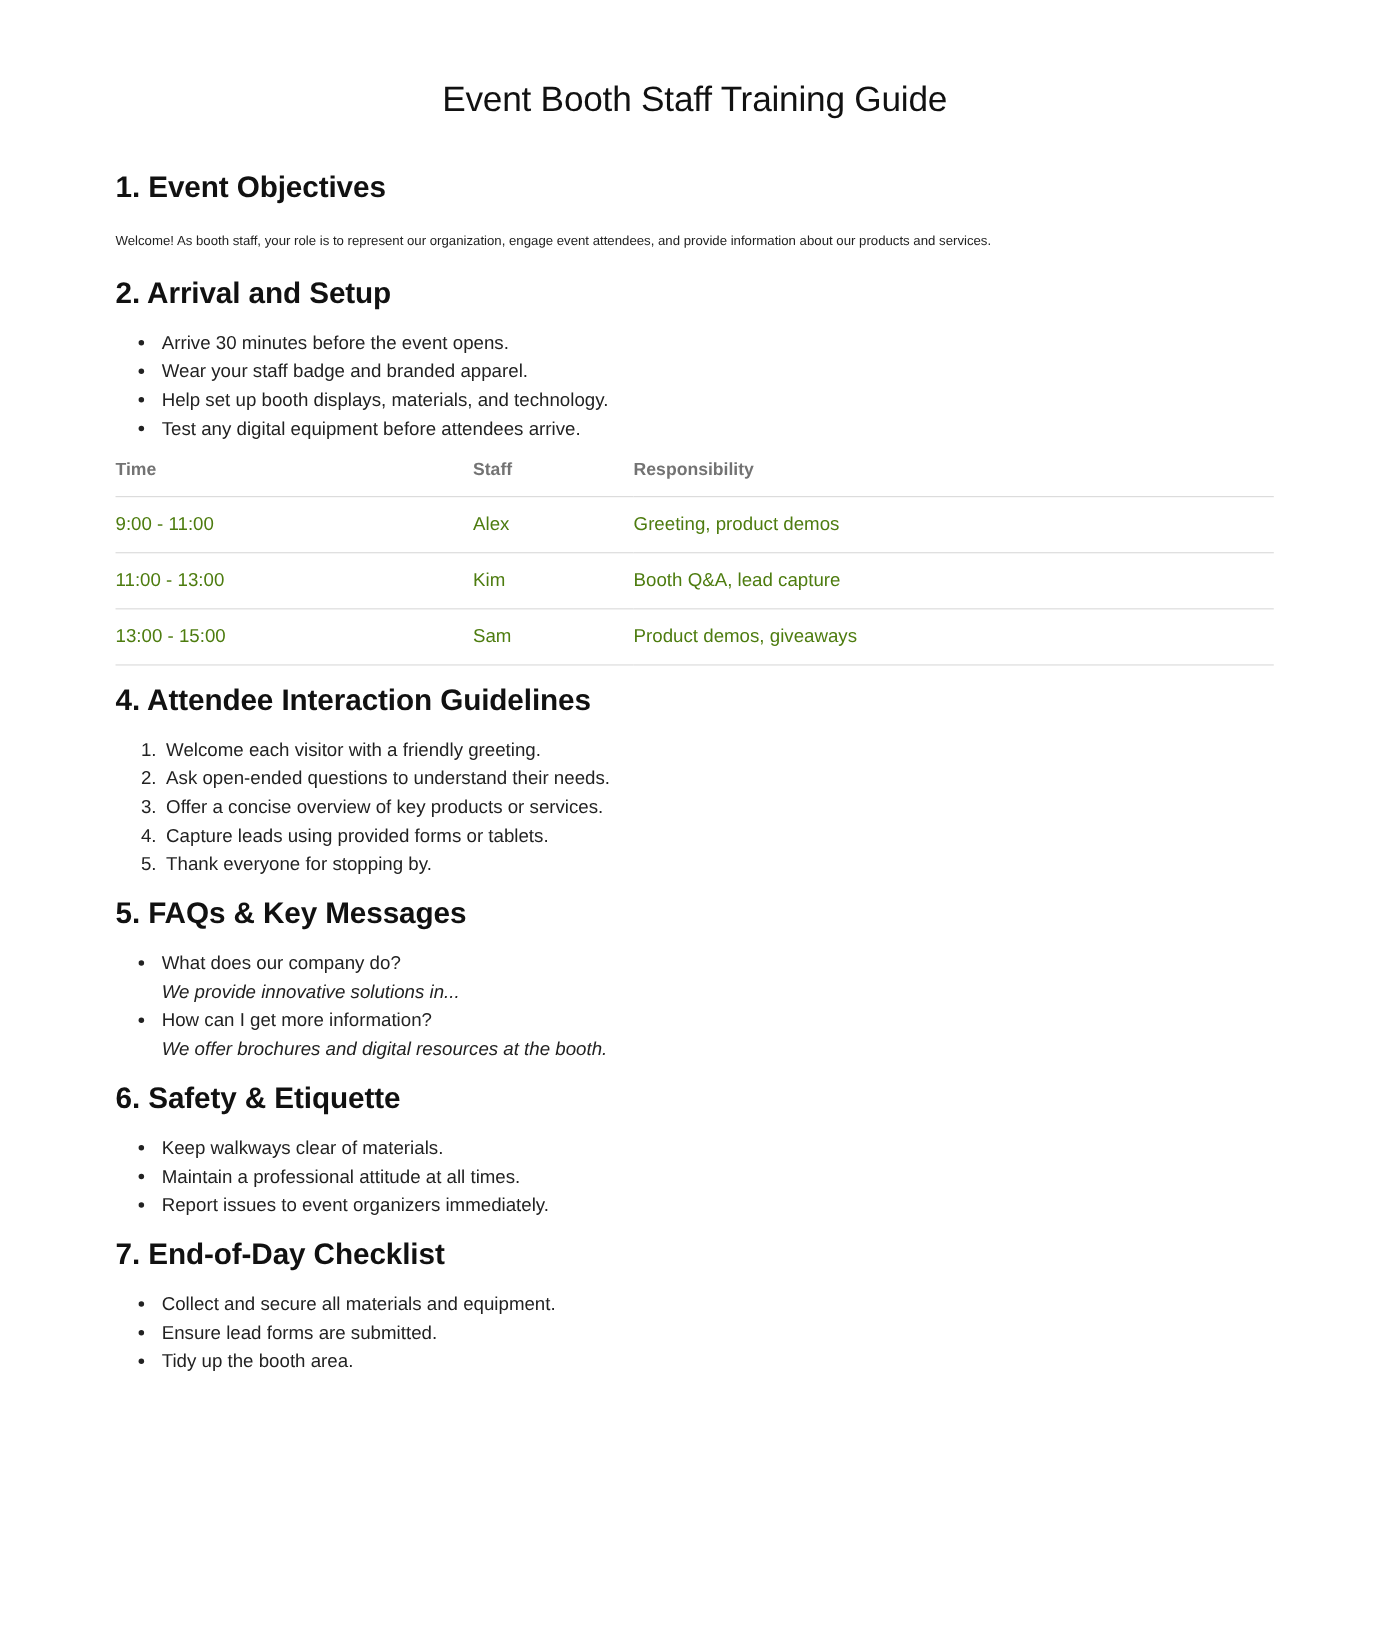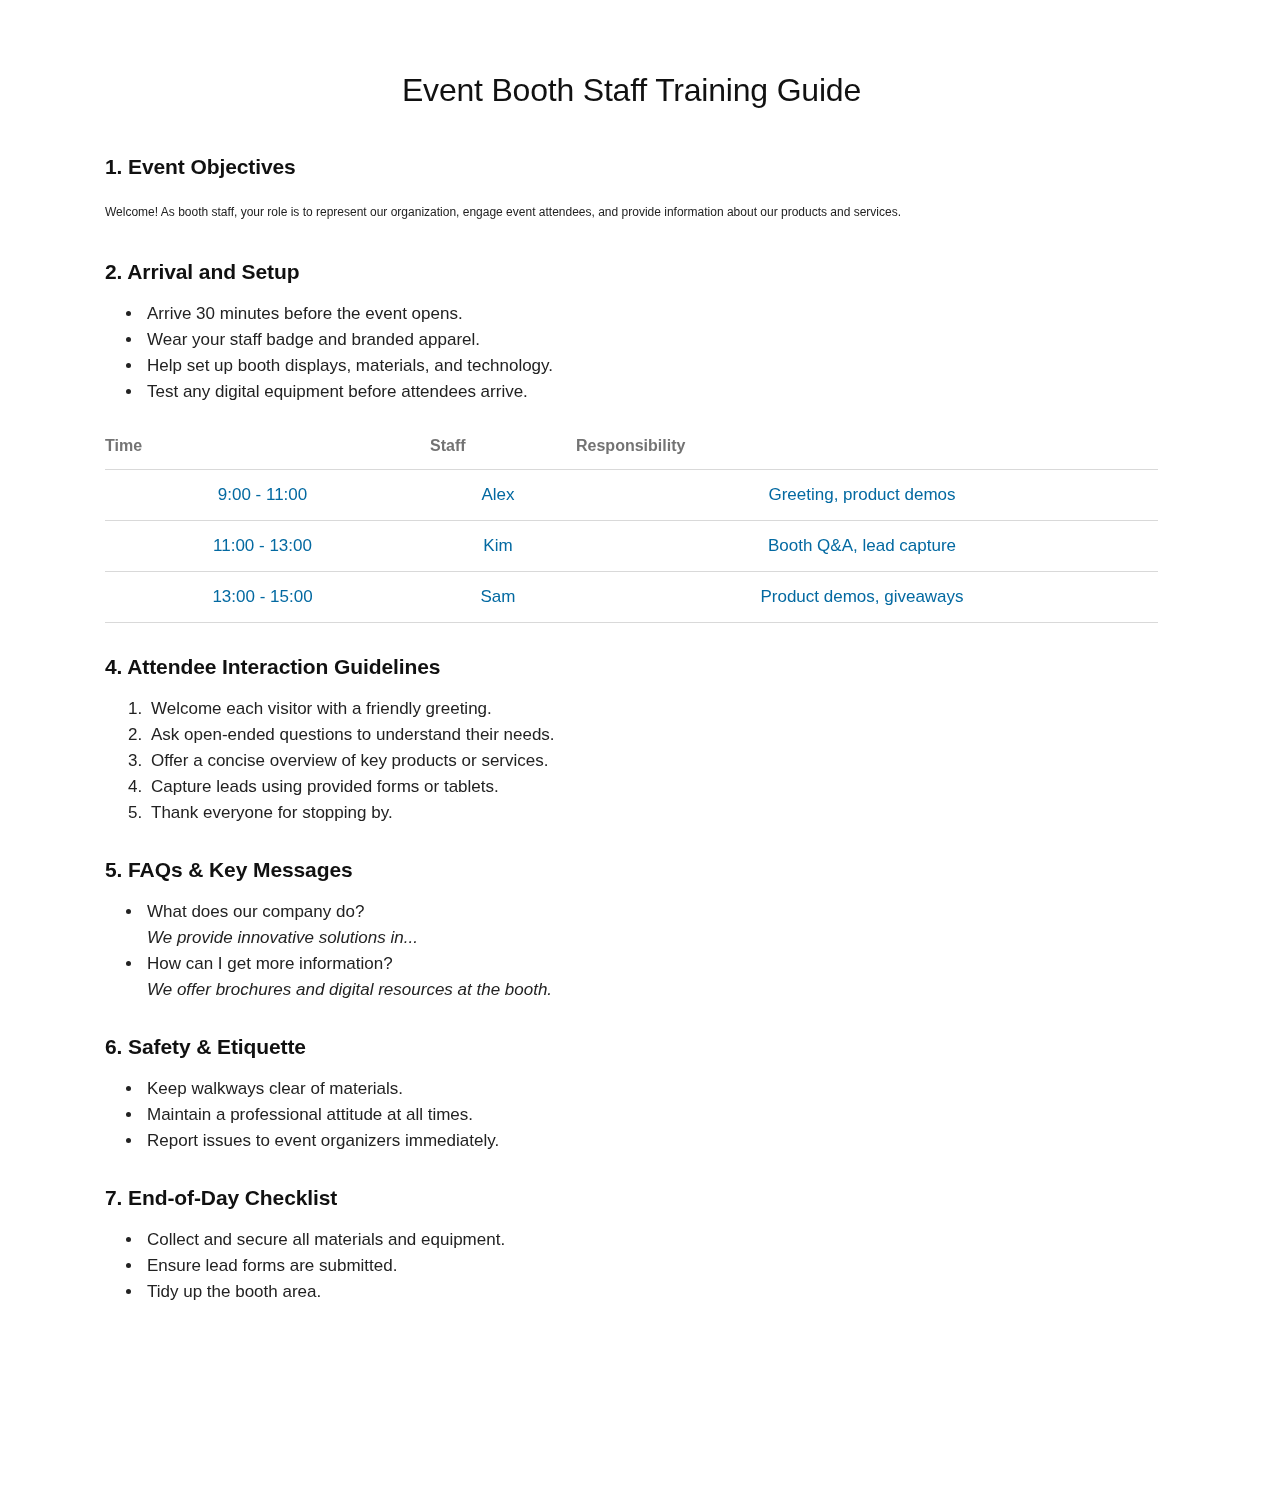--- a/index.html
+++ b/index.html
@@ -24,28 +24,28 @@
     font-weight: normal;
     color: #111111;
     text-align: center;
     margin: 0 0 46px 0;
     letter-spacing: -0.2px;
   }
   .section {
     margin: 0;
   }
   .section-heading {
-    font-size: 21px;
+    font-size: 27px;
     font-weight: bold;
     color: #111111;
     margin: 0 0 17px 0;
     letter-spacing: -0.1px;
   }
   .section + .section {
-    margin-top: 32px;
+    margin-top: 16px;
   }
   .body-text {
     font-size: 12px;
     line-height: 32px;
     color: #222222;
     margin: 0;
     max-width: 1000px;
   }
   ul.bullets, ol.numbers {
     margin: 0;
@@ -77,22 +77,22 @@
   }
   table.schedule th {
     text-align: left;
     font-weight: bold;
     color: #737373;
     font-size: 16px;
     padding: 0 10px 14px 0;
     border-bottom: 1px solid #d9d9d9;
   }
   table.schedule td {
-    text-align: center;
-    color: #0369a1;
+    text-align: left;
+    color: #4d7c0f;
     padding: 14px 10px 14px 0;
     border-bottom: 1px solid #d9d9d9;
     line-height: 22px;
   }
   table.schedule th.col-time, table.schedule td.col-time { width: 315px; }
   table.schedule th.col-staff, table.schedule td.col-staff { width: 136px; }
   table.schedule th.col-resp, table.schedule td.col-resp { width: auto; }
   .spacer-table { margin-bottom: 4px; }
 </style>
 </head>

